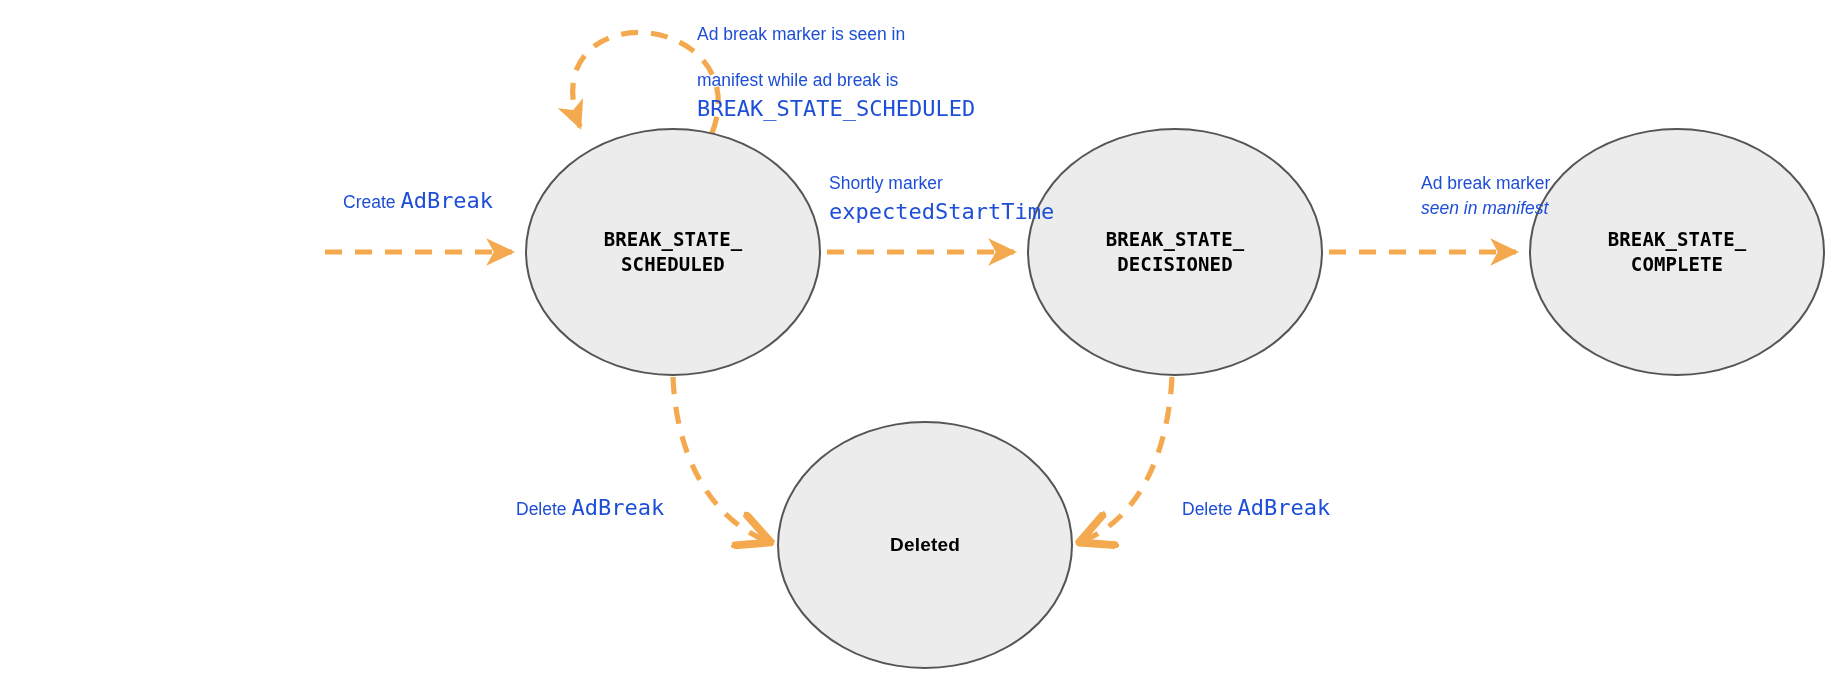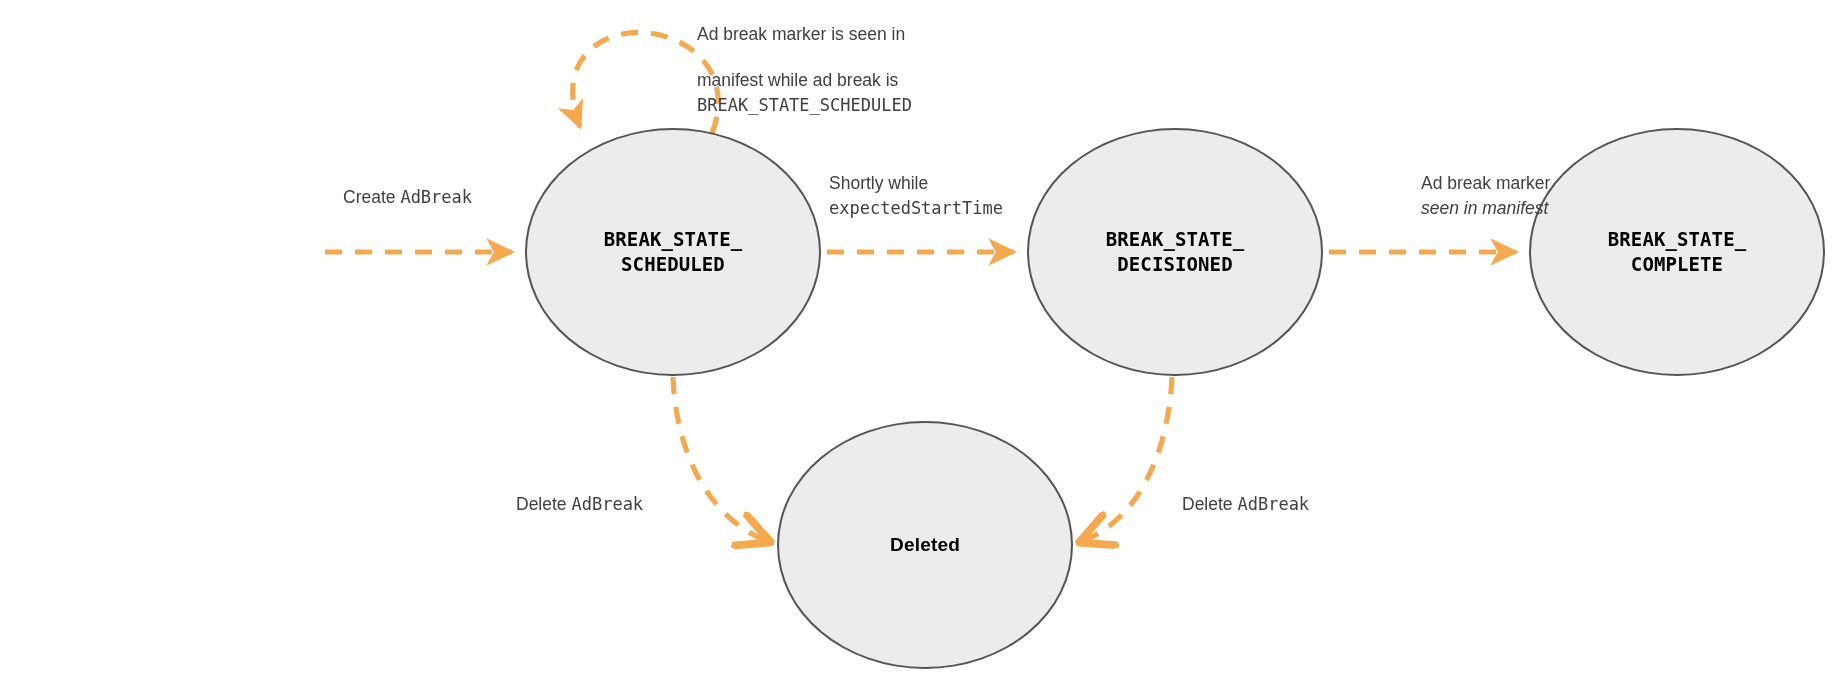--- a/index.html
+++ b/index.html
@@ -46,29 +46,29 @@
   }
   .label-mono {
     font-family: "DejaVu Sans Mono", monospace;
     font-weight: bold;
     font-size: 19px;
     letter-spacing: 0.1px;
     white-space: pre-line;
   }
   .edge-label {
     position: absolute;
-    color: #404040;
+    color: #1d4ed8;
     font-family: "Liberation Sans", sans-serif;
     font-size: 17.5px;
     line-height: 1.42;
     white-space: nowrap;
   }
   .edge-label .mono {
     font-family: "DejaVu Sans Mono", monospace;
-    font-size: 17px;
+    font-size: 22px;
   }
 </style>
 </head>
 <body>
 
 <div id="diagram-root">
 
   <svg id="edge-layer" viewBox="0 0 1844 687" width="1844" height="687" xmlns="http://www.w3.org/2000/svg">
     <defs>
       <marker id="arrow-open" viewBox="0 0 12 12" refX="9" refY="6" markerWidth="7.5" markerHeight="7.5" orient="auto-start-reverse">
@@ -116,21 +116,21 @@
 
   <div class="edge-label" style="left:343px; top:185px;"><span>Create </span><span class="mono">AdBreak</span></div>
 
   <div class="edge-label" style="left:697px; top:22px;">
       <span style="display: block;">Ad break marker is seen in</span>
       <span style="display: block; margin-top: 21px;">manifest while ad break is</span>
       <span class="mono" style="display: block;">BREAK_STATE_SCHEDULED</span>
     </div>
 
   <div class="edge-label" style="left:829px; top:171px;">
-      <span style="display: block;">Shortly while</span>
+      <span style="display: block;">Shortly marker</span>
       <span class="mono" style="display: block;">expectedStartTime</span>
     </div>
 
   <div class="edge-label" style="left:1421px; top:171px;">
       <span style="display: block;">Ad break marker</span>
       <span style="display: block; font-style: italic;">seen in manifest</span>
     </div>
 
   <div class="edge-label" style="left:516px; top:492px;"><span>Delete </span><span class="mono">AdBreak</span></div>
 

